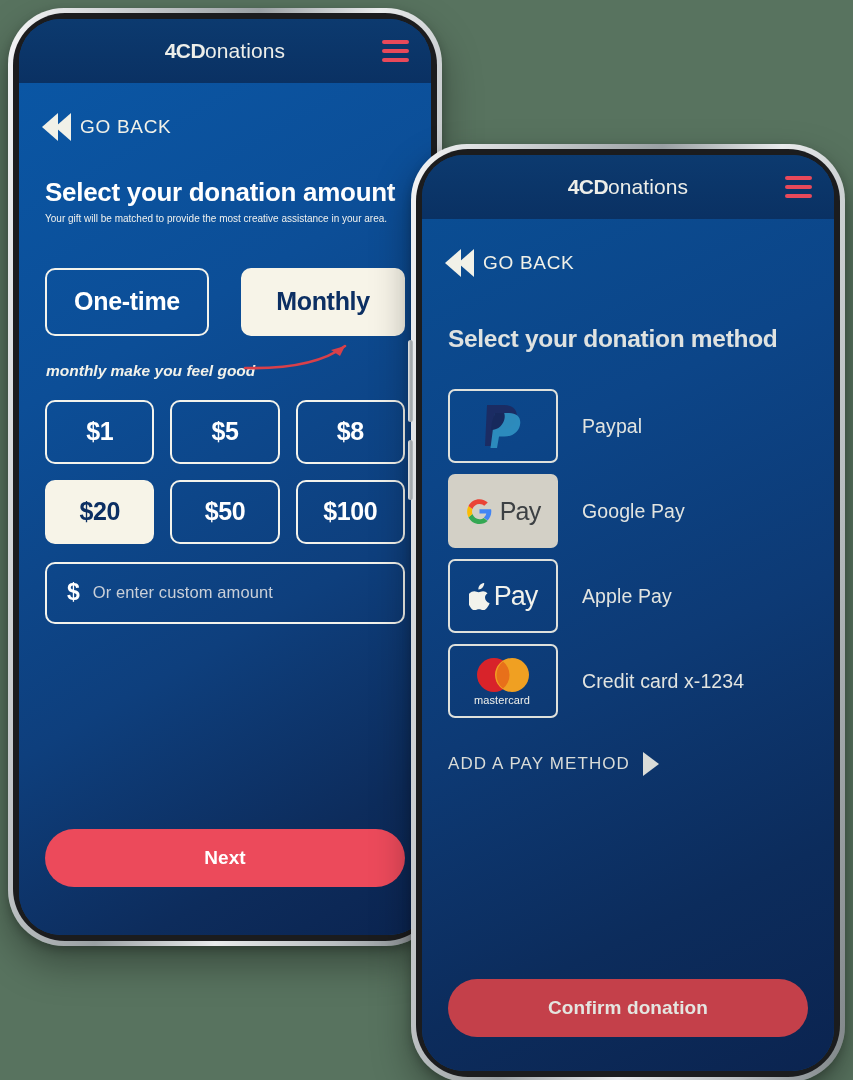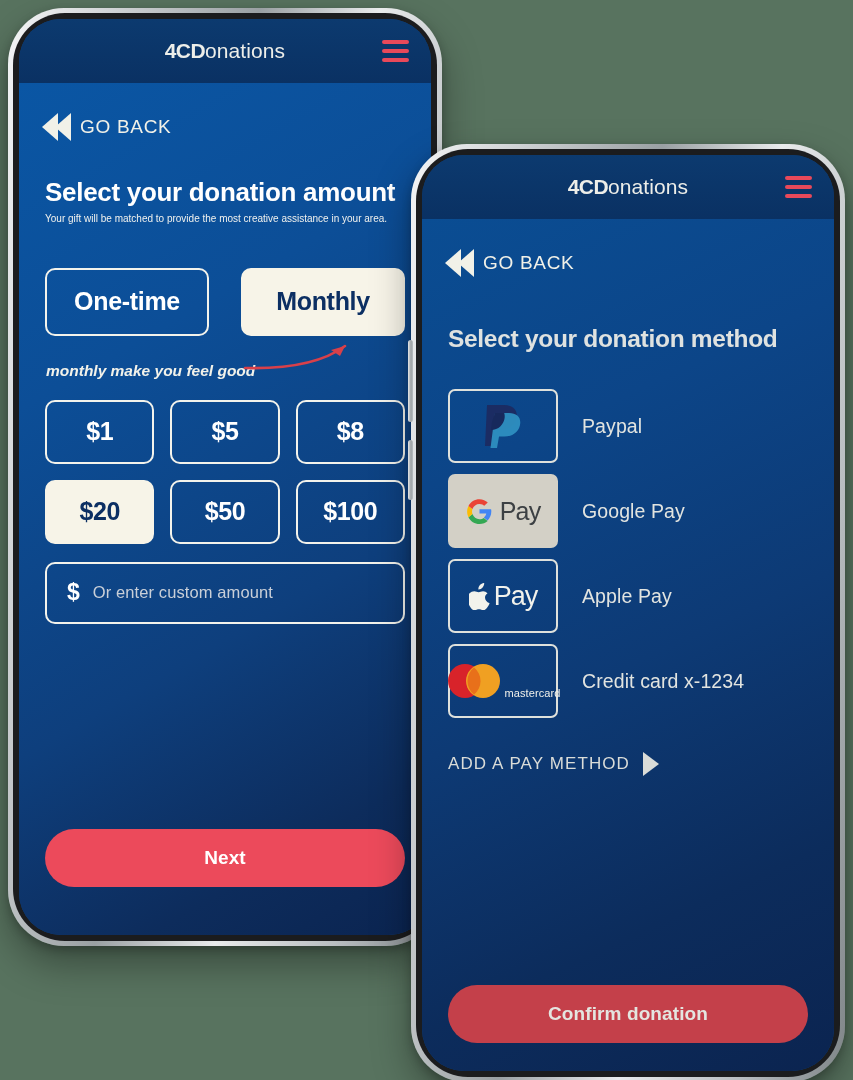--- a/index.html
+++ b/index.html
@@ -241,21 +241,21 @@
     display: flex;
     align-items: center;
     justify-content: center;
     font-size: 19px;
     font-weight: 700;
     letter-spacing: .1px;
     cursor: pointer;
     font-family: "Liberation Sans", sans-serif;
   }
   .cta.next { background: #ec4a5b; color: #ffffff; bottom: 48px; }
-  .cta.confirm { background: #c4404a; color: #e4e5e0; bottom: 28px; }
+  .cta.confirm { background: #c4404a; color: #e4e5e0; bottom: 34px; }
 
   
   .pay-list { margin-top: 36px; }
   .pay-row {
     display: flex;
     align-items: center;
     gap: 24px;
     margin-bottom: 11px;
     cursor: pointer;
   }
@@ -295,21 +295,21 @@
     border-top: 12px solid transparent;
     border-bottom: 12px solid transparent;
     border-left: 16px solid #dadcd8;
   }
 
   
   .applepay { display: flex; align-items: center; gap: 3px; }
   .applepay .txt { font-size: 27px; color: #f2f2ec; letter-spacing: -1px; font-weight: 400; }
   .gpay { display: flex; align-items: center; gap: 7px; }
   .gpay .txt { font-size: 25px; color: #3c4043; letter-spacing: -.8px; }
-  .mc-wrap { display: flex; flex-direction: row; align-items: flex-end; gap: 1px; }
+  .mc-wrap { display: flex; flex-direction: column; align-items: flex-start; gap: 1px; }
   .mc-txt { font-size: 11px; color: #f0f0ea; letter-spacing: .1px; }
 </style>
 </head>
 <body>
 
 <div class="phone" id="phone1">
   <div class="side-btn sb1"></div>
   <div class="side-btn sb2"></div>
   <div class="phone-inner">
     <div class="screen">

